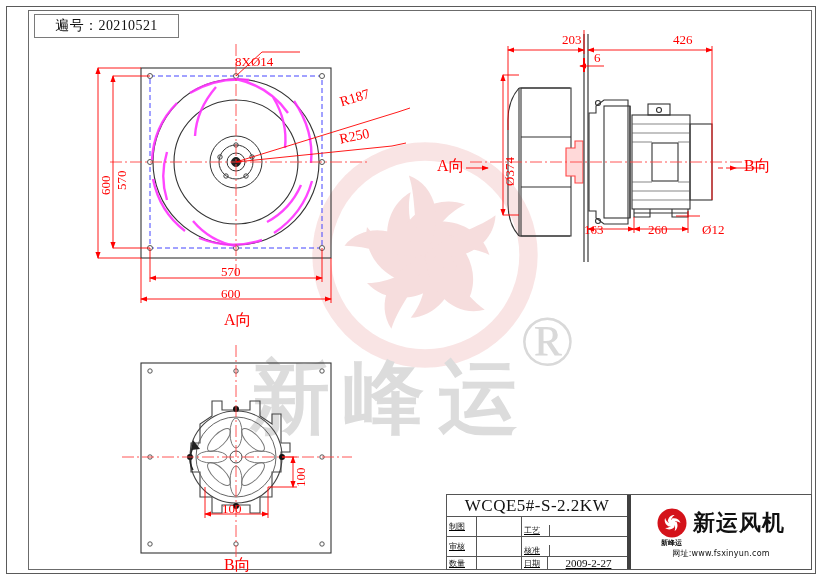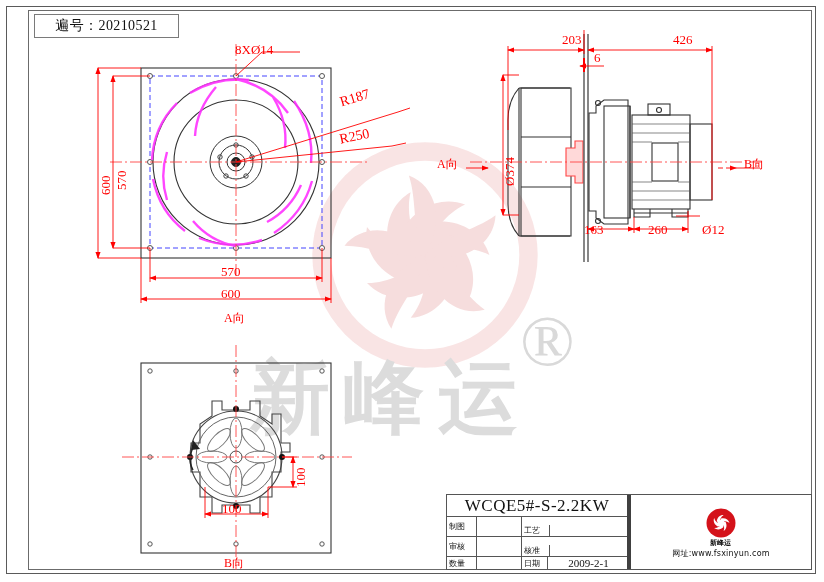--- a/index.html
+++ b/index.html
@@ -29,34 +29,34 @@
       letter-spacing:14px;font-family:"DejaVu Sans",sans-serif;font-weight:bold;
       z-index:1;white-space:nowrap;}
 
   
   .layer{position:absolute;left:0;top:0;width:824px;height:582px;z-index:5;}
 
   
   .dim{position:absolute;color:#ff0000;font-size:13px;z-index:20;
       font-family:"Liberation Serif",serif;white-space:nowrap;}
   .dim.rot{transform:rotate(-90deg);transform-origin:left top;}
-  .dim.big{font-size:12px;}
+  .dim.big{font-size:16px;}
   .dim.diag{font-size:14px;}
 
   
   .tblock{position:absolute;left:446px;top:494px;width:366px;height:76px;
       border:1px solid #555;box-sizing:border-box;background:#fff;z-index:30;
       display:flex;}
   .tb-left{width:184px;height:100%;display:flex;flex-direction:column;
       border-right:4px solid #404040;box-sizing:border-box;}
   .tb-model{height:30px;border-bottom:1px solid #555;box-sizing:border-box;
       display:flex;align-items:center;justify-content:center;
       font-size:17px;letter-spacing:.5px;color:#111;}
   .tb-grid{flex:1;display:flex;flex-direction:column;}
-  .tb-row{flex:1;display:flex;border-bottom:1px solid #555;box-sizing:border-box;}
+  .tb-row{flex:1;display:flex;border-bottom:1px solid #555;box-sizing:border-box;text-decoration:underline;}
   .tb-row:last-child{border-bottom:none;}
   .tb-c{border-right:1px solid #555;box-sizing:border-box;
       font-size:8px;display:flex;align-items:center;padding-left:2px;
       font-family:"DejaVu Sans",sans-serif;color:#111;}
   .tb-c.lab{width:30px;}
   .tb-c.val{width:45px;}
   .tb-c.lab2{width:28px;margin-top:8px;}
   .tb-c.val2{flex:1;border-right:none;justify-content:center;
       font-family:"Liberation Serif",serif;font-size:11px;}
   .tb-c.date-lab{width:26px;}
@@ -337,21 +337,21 @@
       <line x1="268" y1="487" x2="297" y2="487"></line>
       <line x1="282" y1="457" x2="297" y2="457"></line>
     </g>
   </svg>
 
   <div class="dim rot" style="left:98px;top:195px;">600</div>
   <div class="dim rot" style="left:114px;top:190px;">570</div>
   <div class="dim" style="left:221px;top:264px;">570</div>
   <div class="dim" style="left:221px;top:286px;">600</div>
   <div class="dim big" style="left:224px;top:310px;">A向</div>
-  <div class="dim" style="left:235px;top:42px;">8XØ14</div>
+  <div class="dim" style="left:235px;top:54px;">8XØ14</div>
   <div class="dim diag" style="left:338px;top:95px;transform:rotate(-17deg);transform-origin:left top;">R187</div>
   <div class="dim diag" style="left:338px;top:132px;transform:rotate(-12deg);transform-origin:left top;">R250</div>
 
   <div class="dim" style="left:556px;top:32px;margin-left:6px;">203</div>
   <div class="dim" style="left:637px;top:32px;margin-left:36px;">426</div>
   <div class="dim" style="left:594px;top:50px;">6</div>
   <div class="dim rot" style="left:502px;top:186px;">Ø374</div>
   <div class="dim" style="left:584px;top:222px;text-align:center;">163</div>
   <div class="dim" style="left:648px;top:222px;">260</div>
   <div class="dim" style="left:702px;top:206px;margin-top:16px;">Ø12</div>
@@ -378,21 +378,21 @@
           <div class="tb-c lab">审核</div>
           <div class="tb-c val"></div>
           <div class="tb-c lab2">核准</div>
           <div class="tb-c val2"></div>
         </div>
 
         <div class="tb-row">
           <div class="tb-c lab">数量</div>
           <div class="tb-c val"></div>
           <div class="tb-c date-lab">日期</div>
-          <div class="tb-c date-val">2009-2-1</div>
+          <div class="tb-c date-val">2009-2-27</div>
         </div>
 
       </div>
     </div>
 
     <div class="tb-right">
       <div class="brand-row">
         <div class="brand-logo">
           <svg viewBox="0 0 60 60" width="30" height="30">
             <circle cx="30" cy="30" r="29" fill="#d4121a"></circle>
@@ -400,18 +400,19 @@
               <circle cx="30" cy="30" r="7"></circle>
               <path d="M30,21 C38,19 45,23 47,30 C42,26 35,25 30,28 Z"></path>
               <path d="M30,21 C38,19 45,23 47,30 C42,26 35,25 30,28 Z" transform="rotate(72 30 30)"></path>
               <path d="M30,21 C38,19 45,23 47,30 C42,26 35,25 30,28 Z" transform="rotate(144 30 30)"></path>
               <path d="M30,21 C38,19 45,23 47,30 C42,26 35,25 30,28 Z" transform="rotate(216 30 30)"></path>
               <path d="M30,21 C38,19 45,23 47,30 C42,26 35,25 30,28 Z" transform="rotate(288 30 30)"></path>
             </g>
           </svg>
           <div class="brand-sub">新峰运</div>
         </div>
+        <div class="brand-name">新运风机</div>
       </div>
       <div class="brand-url">网址:www.fsxinyun.com</div>
     </div>
   </div>
 
 </div>
 
 </body></html>

